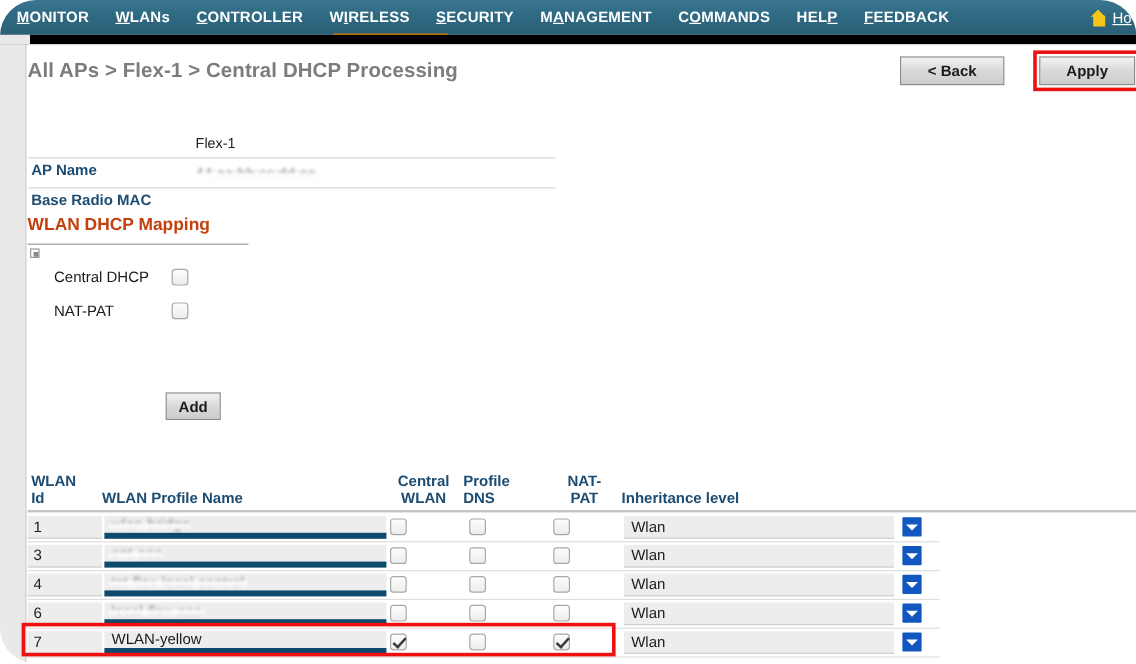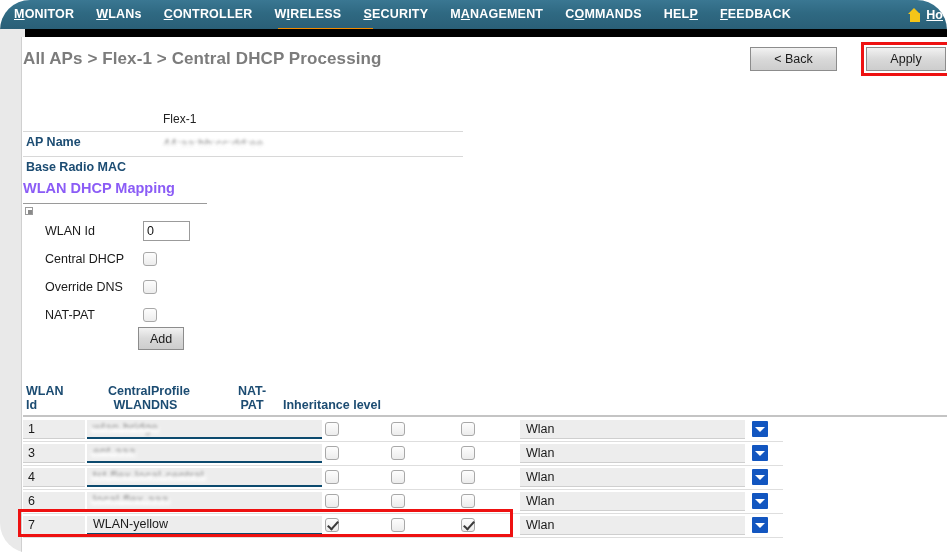--- a/index.html
+++ b/index.html
@@ -76,21 +76,21 @@
     content: "";
     position: absolute;
     left: 1.5px; top: 5px;
     width: 10px; height: 9px;
     background: #f5c518;
     border-radius: 1px 1px 0 0;
   }
   #home-label {
     color: #ffffff;
     font-size: 12.5px;
-    font-weight: bold;
+    font-weight: normal;
     text-decoration: underline;
   }
 
   
   #dark-strip {
     position: absolute;
     left: 0; top: 29px;
     width: 947px; height: 8px;
     background: #000000;
   }
@@ -127,21 +127,21 @@
     letter-spacing: 0.1px;
   }
 
   
   .btn {
     position: absolute;
     background: linear-gradient(180deg, #f2f2f2 0%, #d9d9d9 50%, #cdcdcd 100%);
     border: 1px solid #8c8c8c;
     color: #1a1a1a;
     font-size: 12.5px;
-    font-weight: normal;
+    font-weight: bold;
     font-family: "Liberation Sans", sans-serif;
     text-align: center;
     cursor: pointer;
     padding: 0;
   }
   #back-button {
     left: 727px; top: 10px;
     width: 87px; height: 24px;
   }
   #apply-button {
@@ -197,21 +197,21 @@
     background: #ffffff;
     filter: blur(1.1px);
   }
 
   
   #mapping-title {
     position: absolute;
     left: 0px; top: 143px;
     font-size: 14.5px;
     font-weight: bold;
-    color: #8b5cf6;
+    color: #c2410c;
   }
   #mapping-rule {
     position: absolute;
     left: 0px; top: 166px;
     width: 184px; height: 1px;
     background: #9a9a9a;
   }
   #collapse-icon {
     position: absolute;
     left: 2px; top: 170px;
@@ -271,37 +271,37 @@
   }
   #add-button {
     position: absolute;
     left: 115px; top: 290px;
     width: 46px; height: 23px;
   }
 
   
   #wlan-table {
     position: absolute;
-    left: 0px; top: 338px;
+    left: 0px; top: 348px;
     width: 924px;
   }
   #thead {
     display: flex;
     align-items: flex-end;
     height: 42px;
     border-bottom: 2px solid #c4c4c4;
     color: #1c4c72;
     font-size: 12.5px;
     font-weight: bold;
     line-height: 13.5px;
   }
   .th { padding-bottom: 3px; }
   .c-id      { width: 62px; padding-left: 3px; }
   .c-name    { width: 235px; }
-  .c-central { width: 66px; text-align: right; }
+  .c-central { width: 66px; text-align: center; }
   .c-ovr     { width: 70px; text-align: left; }
   .c-nat     { width: 62px; text-align: center; }
   .c-inherit { width: 230px; }
 
   .trow {
     display: flex;
     align-items: center;
     height: 24px;
     margin-top: 0px;
     position: relative;
@@ -311,21 +311,21 @@
     background: #ededed;
     border-bottom: 1px solid #cfcfcf;
     font-size: 12.5px;
     color: #1a1a1a;
     display: flex; align-items: center;
     padding-left: 5px;
   }
   .cell-name {
     width: 235px; height: 19px;
     background: #ededed;
-    border-bottom: 2px solid #0c4a6e;
+    border-bottom: 5px solid #0c4a6e;
     font-size: 12.5px;
     color: #1a1a1a;
     display: flex; align-items: center;
     padding-left: 6px;
     margin-left: 2px;
     overflow: hidden;
   }
   .cell-cb {
     display: flex; align-items: center;
     height: 19px;
@@ -421,44 +421,37 @@
         <span class="ap-value redacted">44:aa:bb:cc:dd:ee</span>
       </div>
     </div>
 
     <div id="mapping-title">WLAN DHCP Mapping</div>
     <div id="mapping-rule"></div>
     <div id="collapse-icon"></div>
 
     <div id="mapping-form">
       <div class="form-row">
-        <span class="form-label">WLAN Id</span>
-        <input class="text-input" id="wlan-id-input" value="0" style="">
-      </div>
-      <div class="form-row">
         <span class="form-label">Central DHCP</span>
-        <span class="cbx"></span>
-      </div>
-      <div class="form-row">
-        <span class="form-label">Override DNS</span>
         <span class="cbx"></span>
       </div>
       <div class="form-row">
         <span class="form-label">NAT-PAT</span>
         <span class="cbx"></span>
       </div>
     </div>
     <button class="btn" id="add-button">Add</button>
 
     <div id="wlan-table">
       <div id="thead">
         <div class="th c-id">
           <div>WLAN</div>
             <div>Id</div>
         </div>
+        <div class="th c-name">WLAN Profile Name</div>
         <div class="th c-central">
           <div>Central</div>
             <div>WLAN</div>
         </div>
         <div class="th c-ovr">
           <div>Profile</div>
             <div>DNS</div>
         </div>
         <div class="th c-nat">
           <div>NAT-</div>

